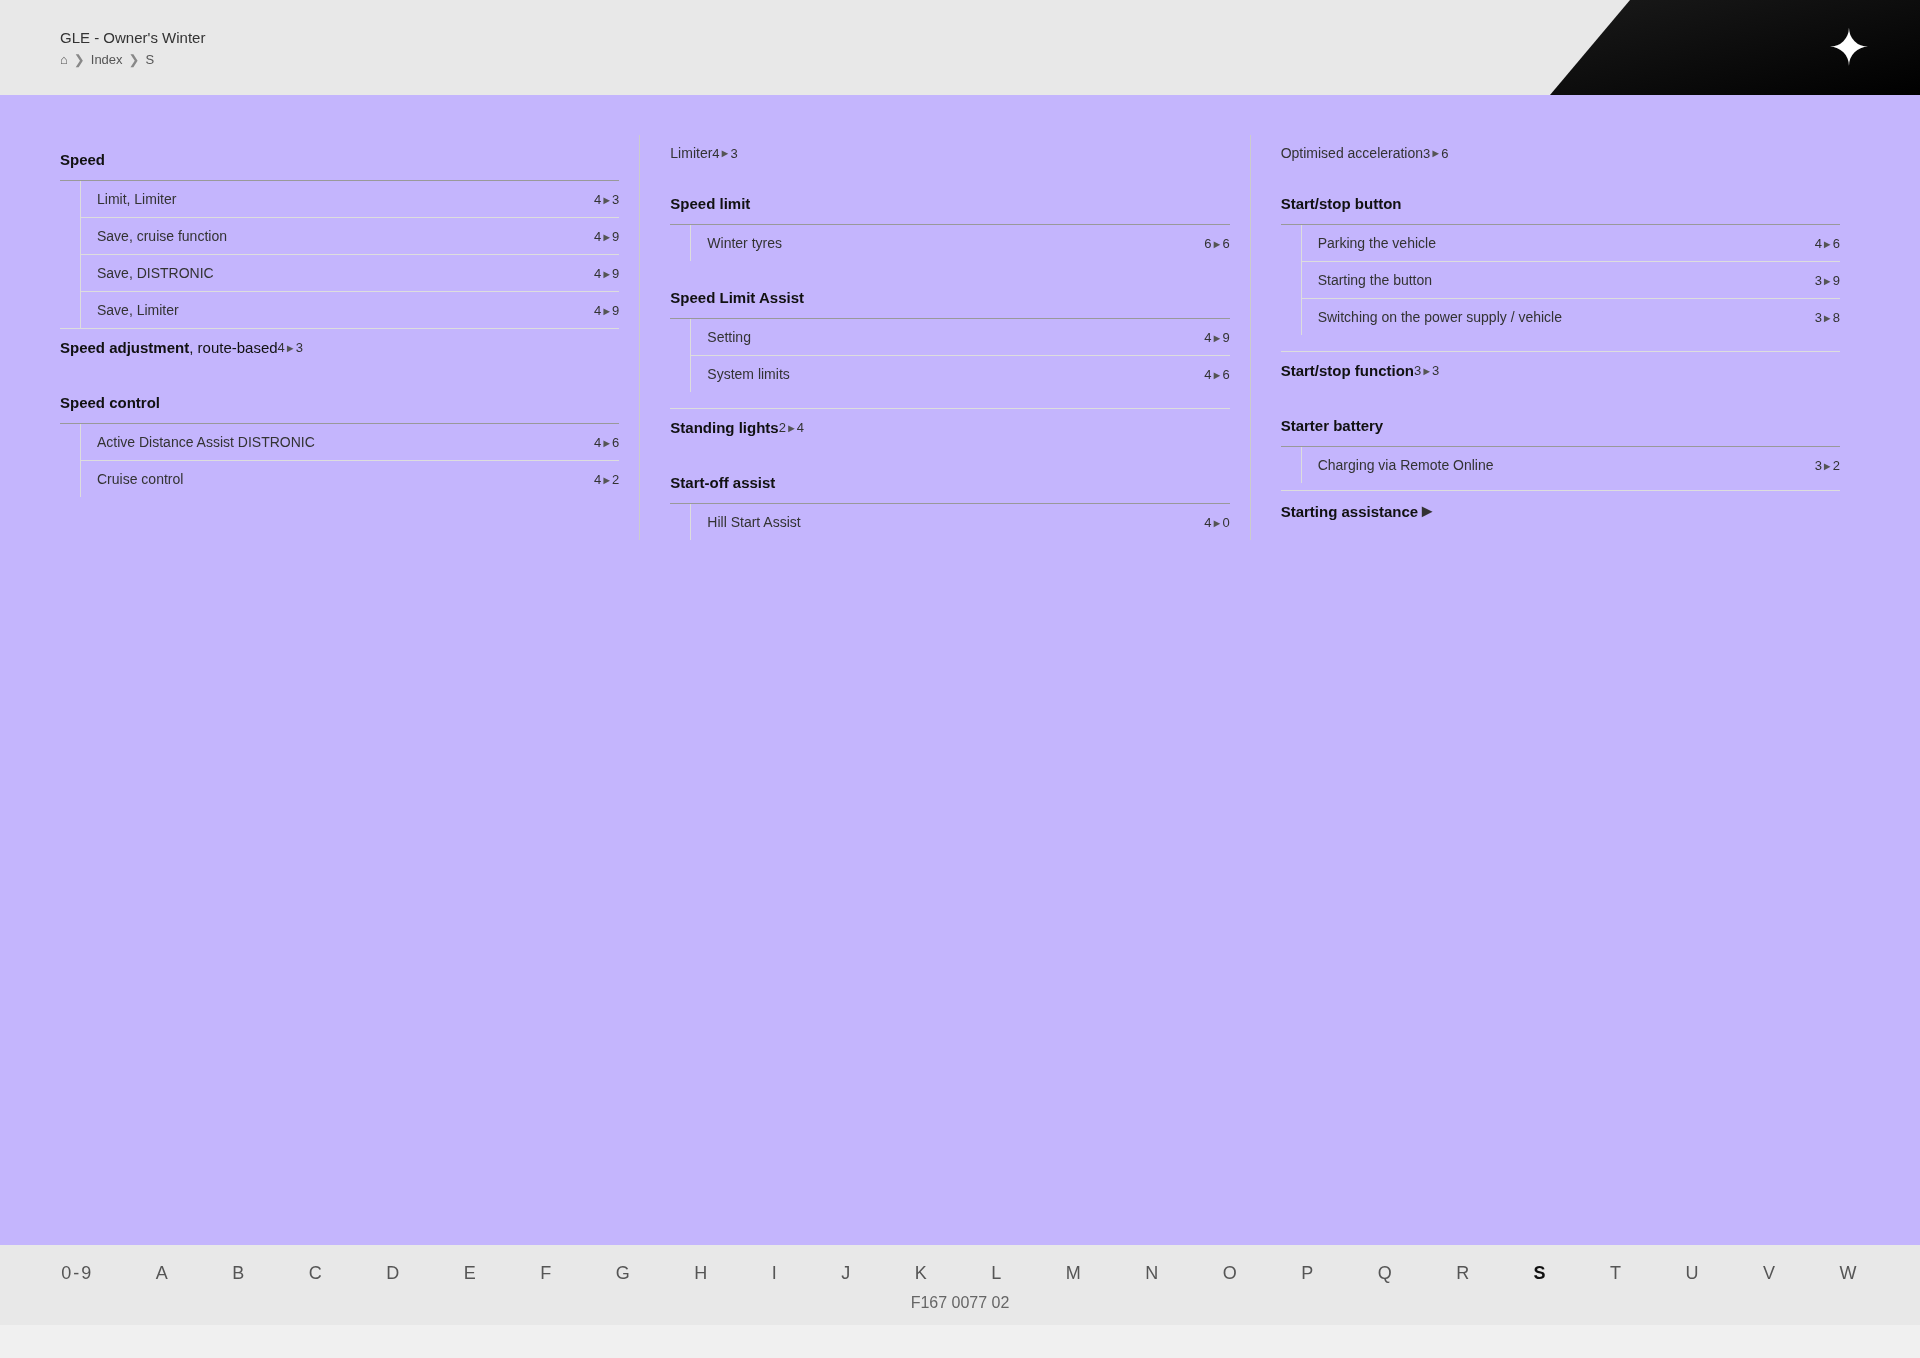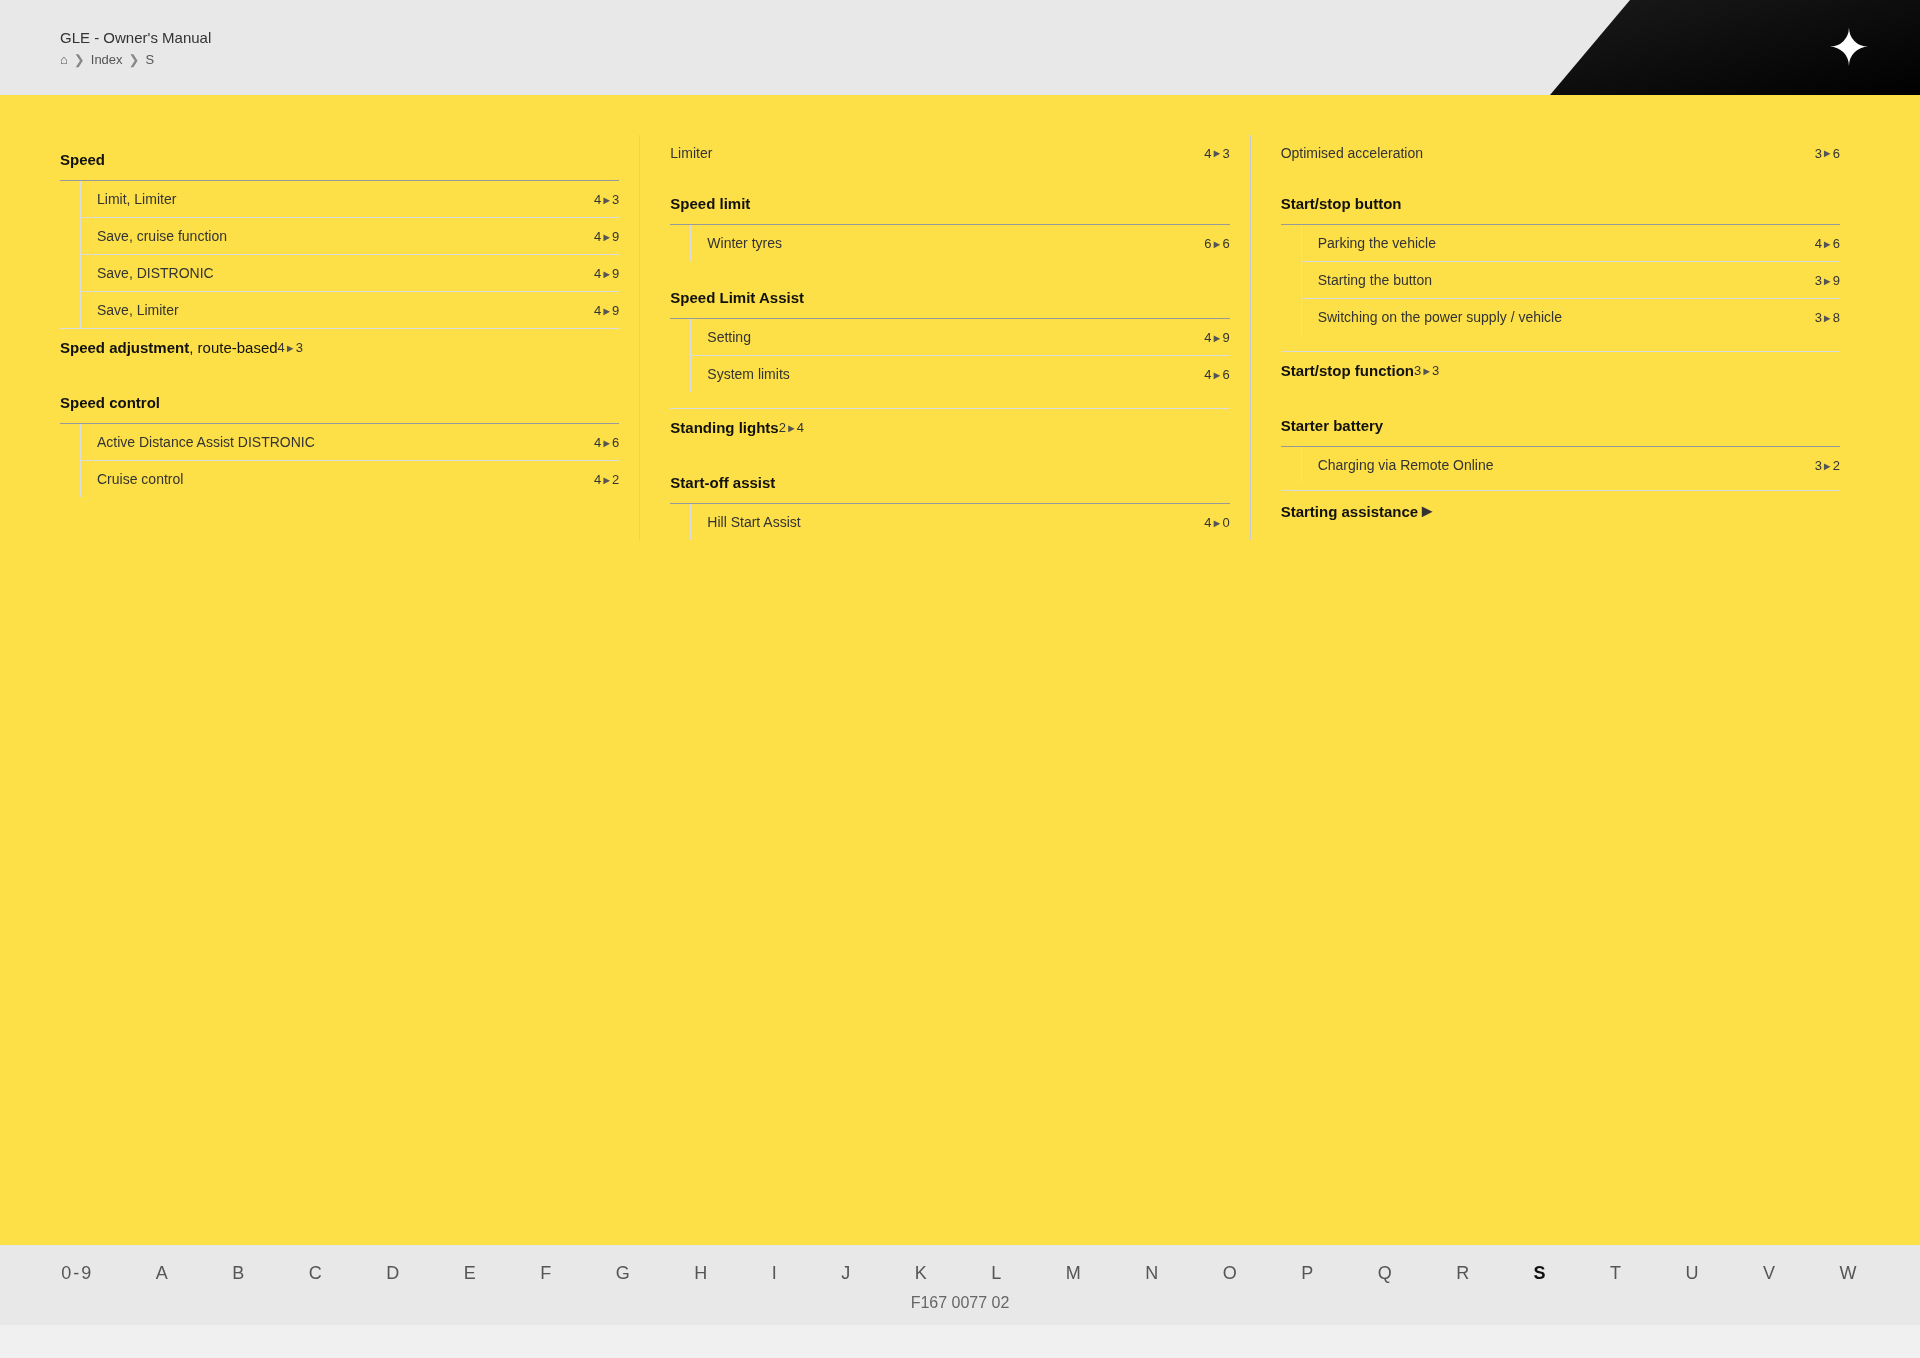--- a/index.html
+++ b/index.html
@@ -56,21 +56,21 @@
       padding-right: 50px;
     }
     .mercedes-star {
       color: white;
       font-size: 50px;
       line-height: 1;
     }
 
     
     .main {
-      background: #fde047;
+      background: #c4b5fd;
       margin: 0;
       padding: 40px 60px 40px 60px;
       min-height: 1150px;
     }
 
     
     .columns {
       display: flex;
       gap: 0;
       width: 100%;
@@ -102,21 +102,20 @@
     .section-heading-normal {
       font-weight: normal;
       font-size: 15px;
       color: #111;
       display: inline;
     }
 
     
     .entry {
       display: flex;
-      justify-content: space-between;
       align-items: center;
       padding: 10px 0;
       border-top: 1px solid #ddd;
       font-size: 14px;
     }
     .entry:first-child {
       border-top: none;
     }
     .entry-text {
       color: #333;
@@ -202,21 +201,21 @@
     .footer-code {
       font-size: 16px;
       color: #666;
     }
   </style>
 </head>
 <body>
 
 <div class="header">
   <div class="header-left">
-    <div class="header-title">GLE - Owner's Manual</div>
+    <div class="header-title">GLE - Owner's Winter</div>
     <div class="breadcrumb">
       <span style="cursor:pointer;">⌂</span>
       <span class="breadcrumb-sep">❯</span>
       <span style="cursor:pointer;">Index</span>
       <span class="breadcrumb-sep">❯</span>
       <span>S</span>
     </div>
   </div>
   <div class="header-logo-area">
     <div class="mercedes-star">✦</div>

